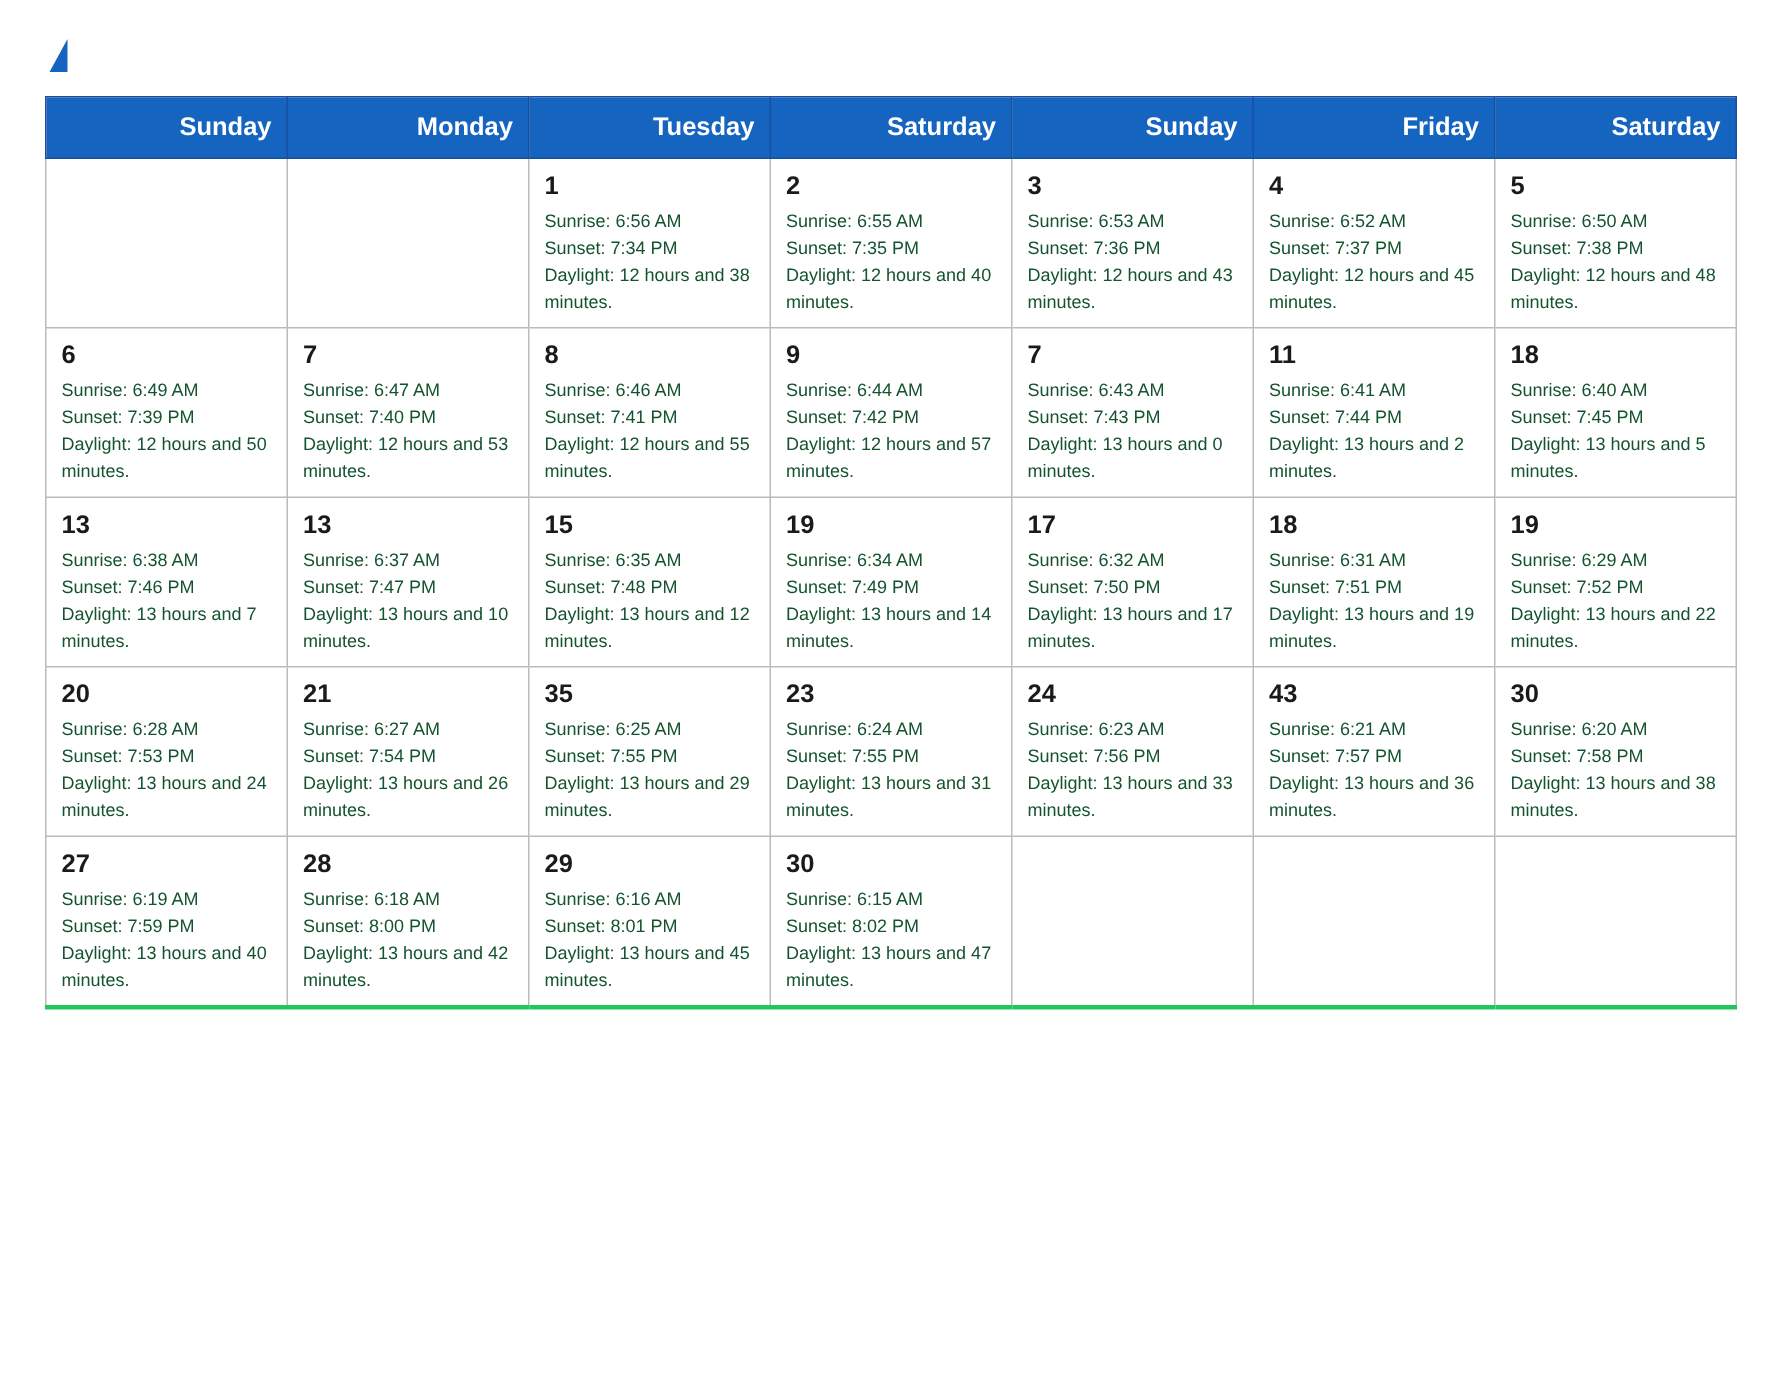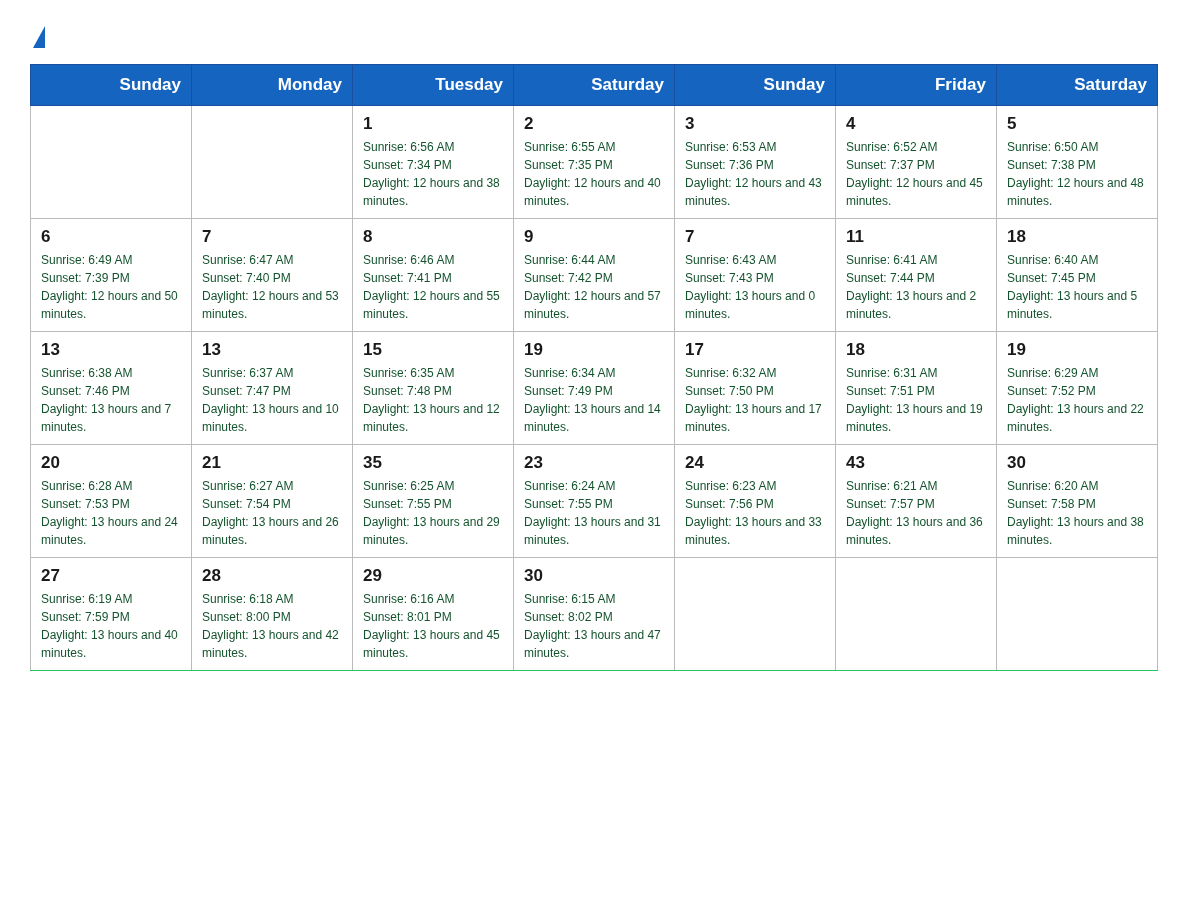--- a/index.html
+++ b/index.html
@@ -93,21 +93,21 @@
     }
     .day-info {
       font-size: 12px;
       color: #14532d;
       line-height: 1.5;
     }
     .empty-cell {
       background: #fff;
     }
     .calendar tbody tr:last-child td {
-      border-bottom: 1px solid #22c55e;
+      border-bottom: 3px solid #22c55e;
     }
   </style>
 </head>
 <body>
 
 <div class="header">
   <div class="logo">
     <div class="logo-top">
       <span class="logo-general"></span>
       <div class="logo-triangle"></div>

